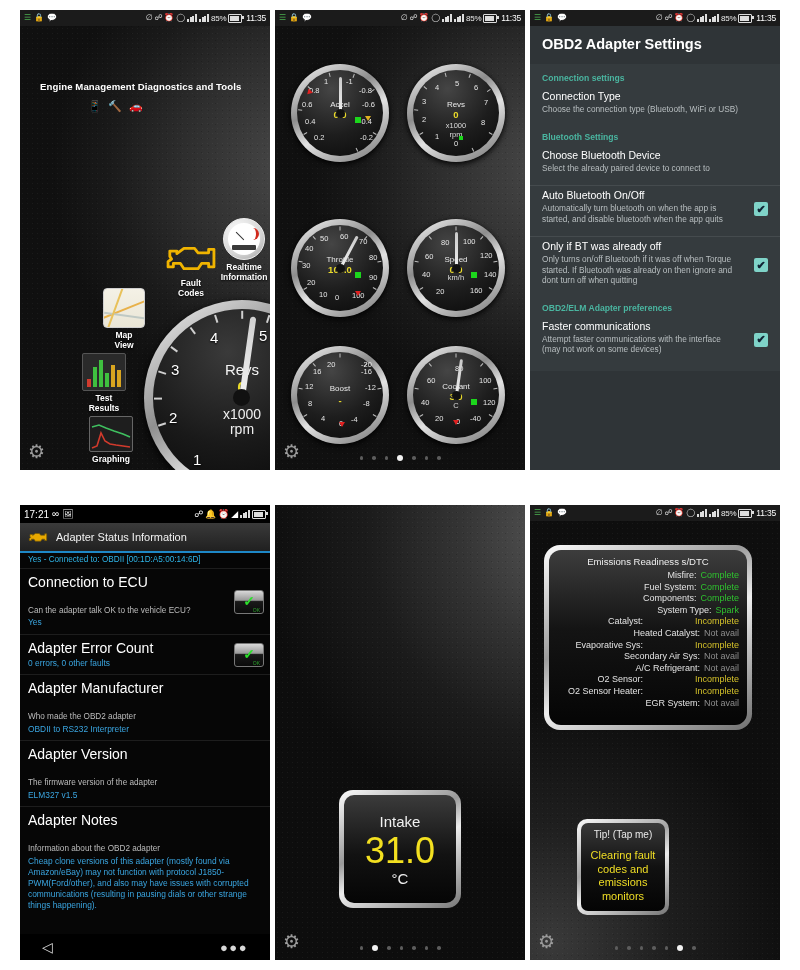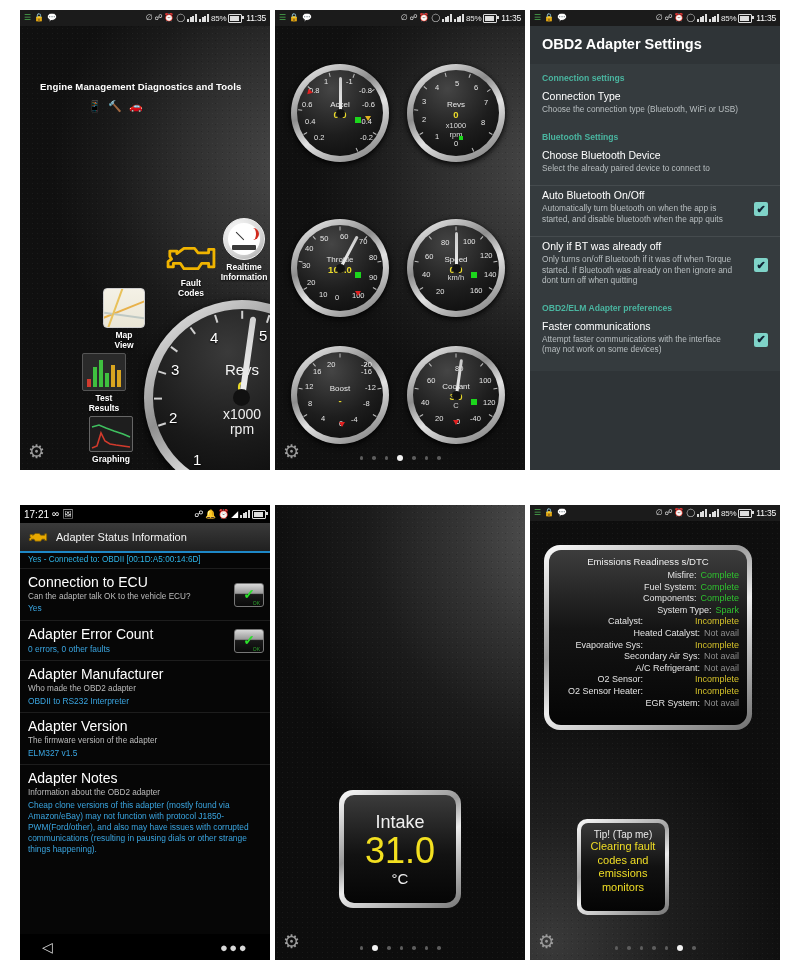--- a/index.html
+++ b/index.html
@@ -131,40 +131,40 @@
     background:#7fd3c8;display:flex;align-items:center;justify-content:center;color:#123;font-size:11px;font-weight:bold;}
 
   
   .as-wrap{position:absolute;inset:18px 0 0 0;background:#060606;color:#fff;}
   .as-head{height:28px;display:flex;align-items:center;gap:8px;padding:0 8px;
      background:linear-gradient(#3a3a3a,#202020);border-bottom:2px solid #1e88c7;}
   .as-head .t{font-size:11px;color:#f2f2f2;}
   .ceicon{width:20px;height:13px;}
   .as-item{position:relative;border-bottom:1px solid #1d1d1d;padding:5px 40px 6px 8px;}
   .as-item .h{font-size:14px;color:#fff;line-height:17px;}
-  .as-item .d{font-size:8.2px;color:#bcbcbc;line-height:10.5px;margin-top:1px;}
+  .as-item .d{font-size:8.2px;color:#bcbcbc;line-height:10.5px;margin-top:15px;}
   .as-item .v{font-size:8.4px;color:#3aa5e0;line-height:10.5px;margin-top:1px;}
   .as-first{padding:1px 40px 2px 8px;}
   .as-first .v{color:#2fb5e8;font-size:8.2px;}
   .okbtn{position:absolute;right:6px;top:50%;margin-top:-11px;width:28px;height:22px;border-radius:3px;
     background:linear-gradient(#d8d8d8,#9a9a9a 42%,#1a1a1a 48%,#0a0a0a);border:1px solid #777;
     display:flex;align-items:flex-start;justify-content:center;}
   .okbtn .ck{color:#2ce02c;font-size:14px;font-weight:bold;line-height:14px;margin-top:3px;}
   .okbtn .ok{position:absolute;bottom:0px;right:3px;color:#2ca32c;font-size:5px;}
   .navbar{position:absolute;left:0;right:0;bottom:0;height:26px;background:#000;display:flex;align-items:center;justify-content:space-between;padding:0 22px;box-sizing:border-box;}
   .navbar .bk{color:#d8d8d8;font-size:14px;}
   .navbar .dt{color:#d8d8d8;font-size:13px;letter-spacing:1.5px;}
 
   
   .bigbox{position:absolute;left:64px;top:285px;width:122px;height:118px;border-radius:14px;
      background:linear-gradient(150deg,#fcfcfc,#9a9a9a 40%,#ededed 56%,#777);padding:5px;box-sizing:border-box;}
   .bigbox .inner{width:100%;height:100%;border-radius:10px;
      background:linear-gradient(#3b3b3b,#121212 55%,#050505);display:flex;flex-direction:column;
      align-items:center;justify-content:center;}
-  .bigbox .nm{color:#f0f0f0;font-size:18px;line-height:20px;}
+  .bigbox .nm{color:#f0f0f0;font-size:15px;line-height:20px;}
   .bigbox .vl{color:#f3e020;font-size:36px;line-height:38px;font-weight:500;}
   .bigbox .un{color:#f0f0f0;font-size:15px;line-height:17px;}
 
   
   .emisbox{position:absolute;left:14px;top:24px;width:208px;height:185px;border-radius:16px;
      background:linear-gradient(150deg,#fdfdfd,#9d9d9d 38%,#efefef 56%,#6f6f6f);padding:5px;box-sizing:border-box;}
   .emisbox .inner{width:100%;height:100%;border-radius:12px;
      background:linear-gradient(#3d3d3d,#141414 45%,#050505);padding:6px 8px;box-sizing:border-box;}
   .emis-t{text-align:center;color:#ededed;font-size:9.6px;margin-bottom:3px;}
   .emis-r{display:flex;justify-content:flex-end;gap:4px;font-size:9px;line-height:11.6px;}
@@ -172,21 +172,21 @@
   .emis-r .val.complete{color:#2fc12f;}
   .emis-r .val.incomplete{color:#d4c12a;margin-left:48px;}
   .emis-r .val.na{color:#8e8e8e;}
   .emis-r .val.spark{color:#2fc12f;}
 
   .tipbox{position:absolute;left:47px;top:298px;width:92px;height:96px;border-radius:10px;
      background:linear-gradient(150deg,#fbfbfb,#a5a5a5 40%,#ececec 58%,#747474);padding:4px;box-sizing:border-box;}
   .tipbox .inner{width:100%;height:100%;border-radius:7px;background:linear-gradient(#3a3a3a,#111 50%,#040404);
      display:flex;flex-direction:column;align-items:center;padding-top:6px;box-sizing:border-box;}
   .tipbox .th{color:#eaeaea;font-size:10px;}
-  .tipbox .tb{color:#f0de25;font-size:11px;line-height:13.5px;text-align:center;}
+  .tipbox .tb{color:#f0de25;font-size:11px;line-height:13.5px;text-align:center;margin-top:9px;}
 </style>
 </head>
 <body>
 
 <div class="sheet">
 
 <div class="panel p1">
   <div class="statusbar">
     <div class="sb-left">
       <span class="sb-ico grn">☰</span>

